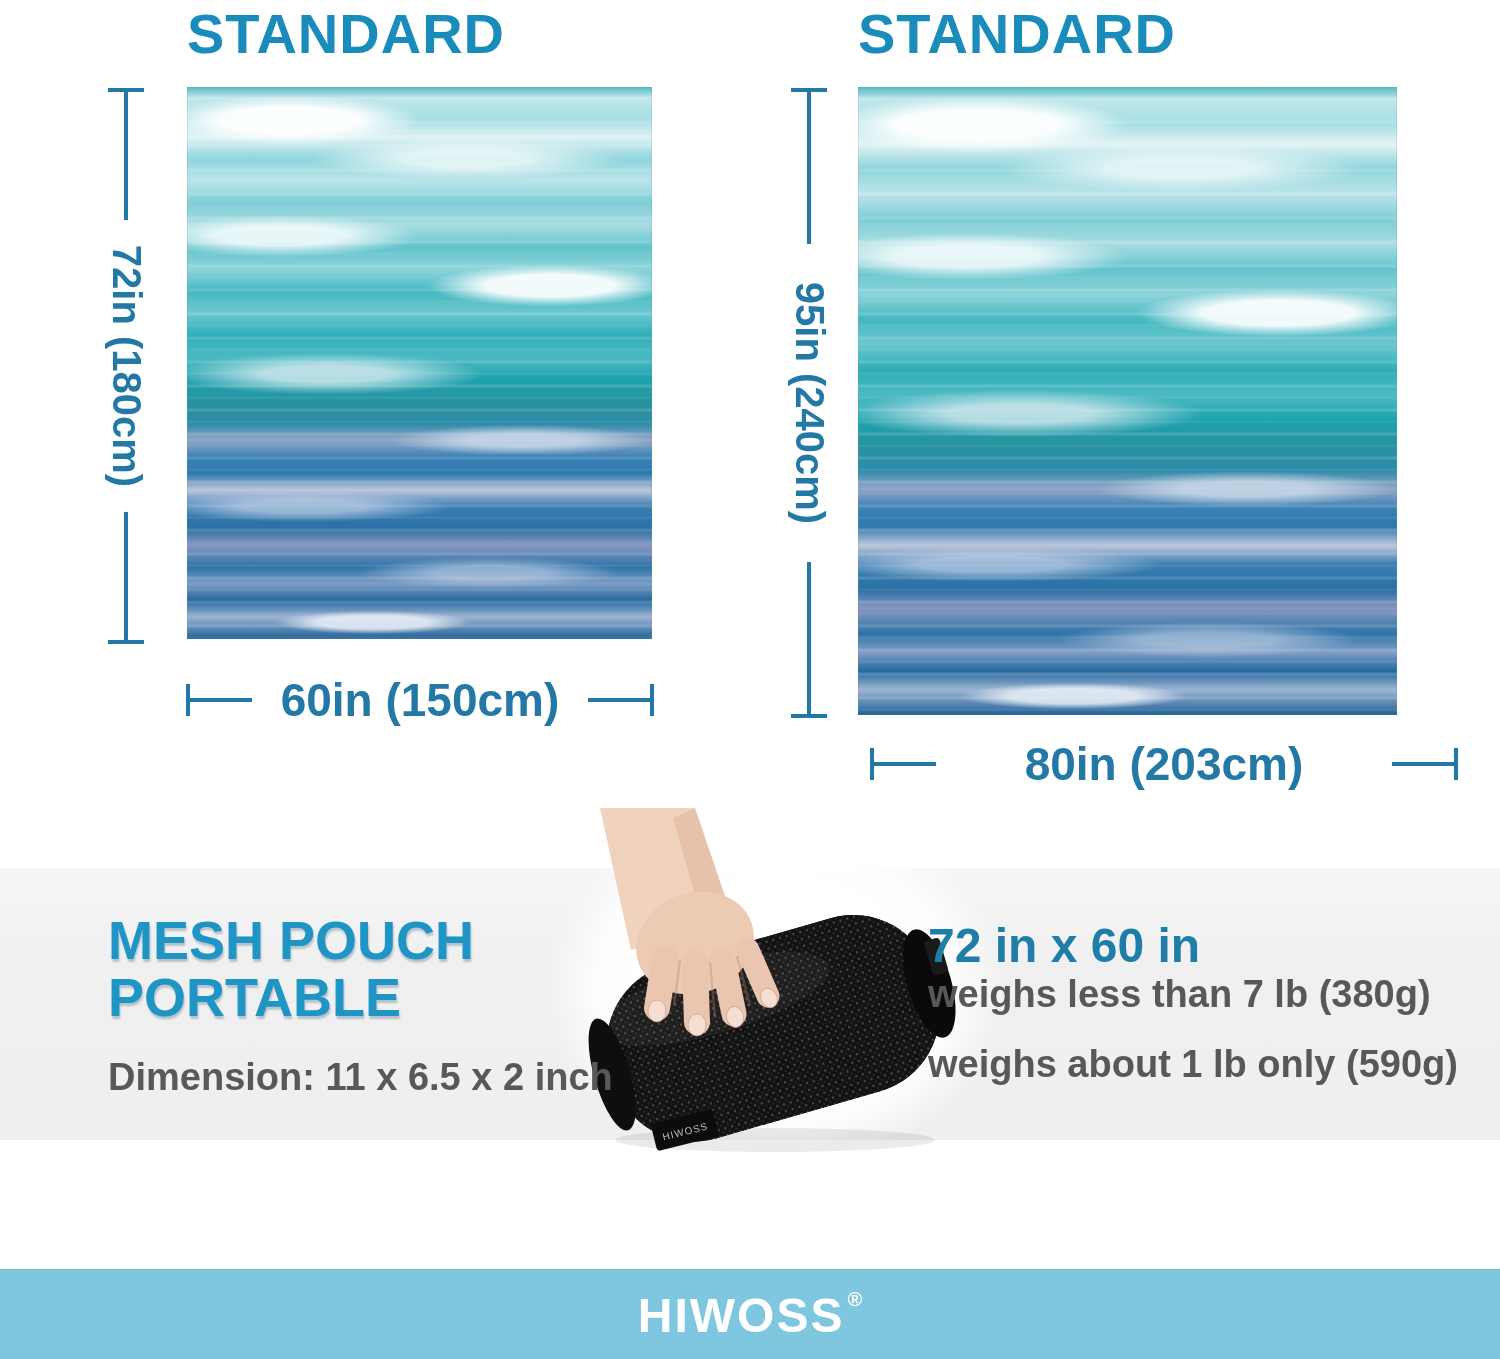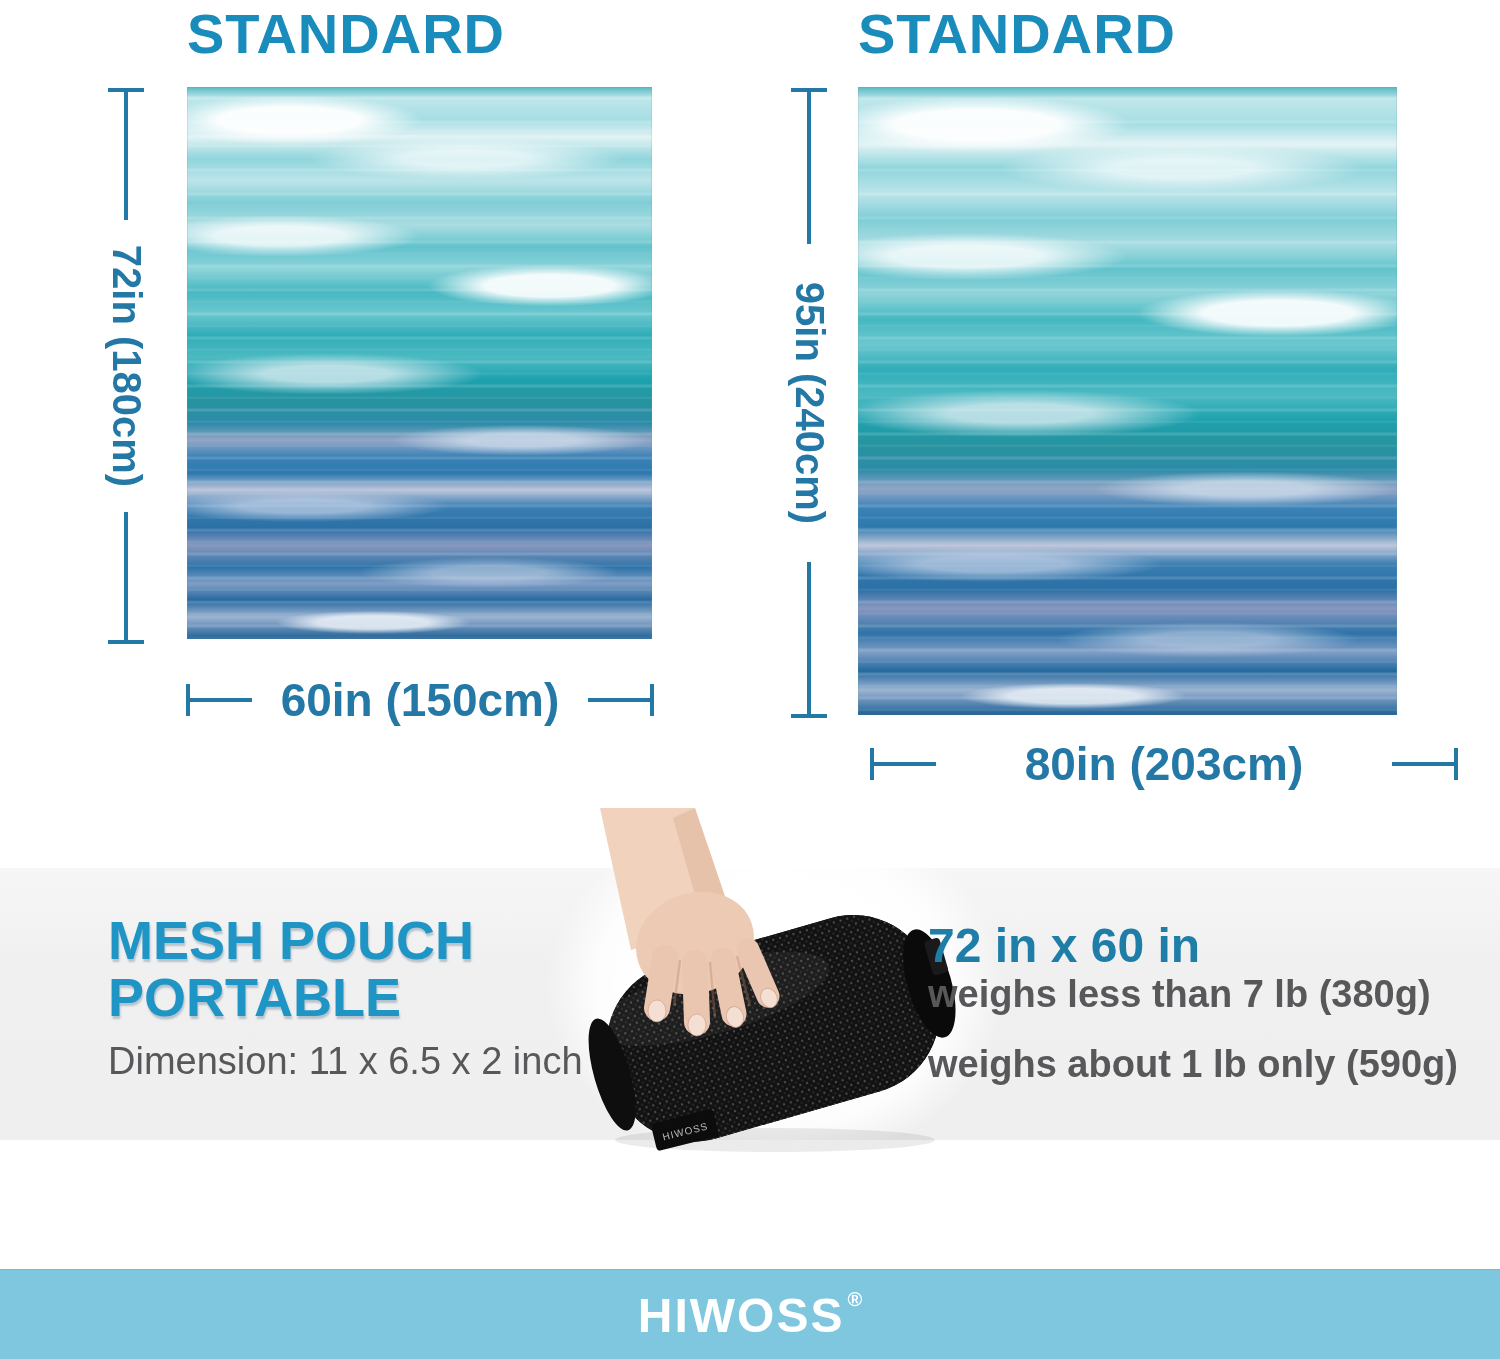--- a/index.html
+++ b/index.html
@@ -88,21 +88,21 @@
     background:radial-gradient(ellipse closest-side,#ffffff 58%, rgba(255,255,255,.85) 78%, rgba(255,255,255,0) 100%);
   }
   .photo svg{position:absolute;left:0;top:0;}
   
   .pouch-text{position:absolute;left:108px;top:912px;}
   .pouch-heading{
     margin:0;font-size:54px;line-height:57px;font-weight:bold;letter-spacing:0px;
     color:var(--heading-cyan);text-shadow:1px 3px 2px rgba(50,90,115,.30);
   }
   .pouch-dim{
-    margin-top:14px;font-size:38px;font-weight:normal;color:var(--text-gray);
+    margin-top:30px;font-size:38px;font-weight:bold;color:var(--text-gray);
   }
   
   .specs{position:absolute;left:928px;top:918px;z-index:3;}
   .spec{margin-bottom:26px;}
   .spec-size{font-size:48px;font-weight:bold;color:var(--spec-teal);line-height:1.15;}
   .spec-weight{font-size:38px;font-weight:bold;color:var(--text-gray);line-height:1.15;}
   
   .footer{
     position:absolute;left:0;top:1269px;width:1500px;height:90px;
     background:var(--footer-blue);border-top:1px solid rgba(0,0,0,.06);

